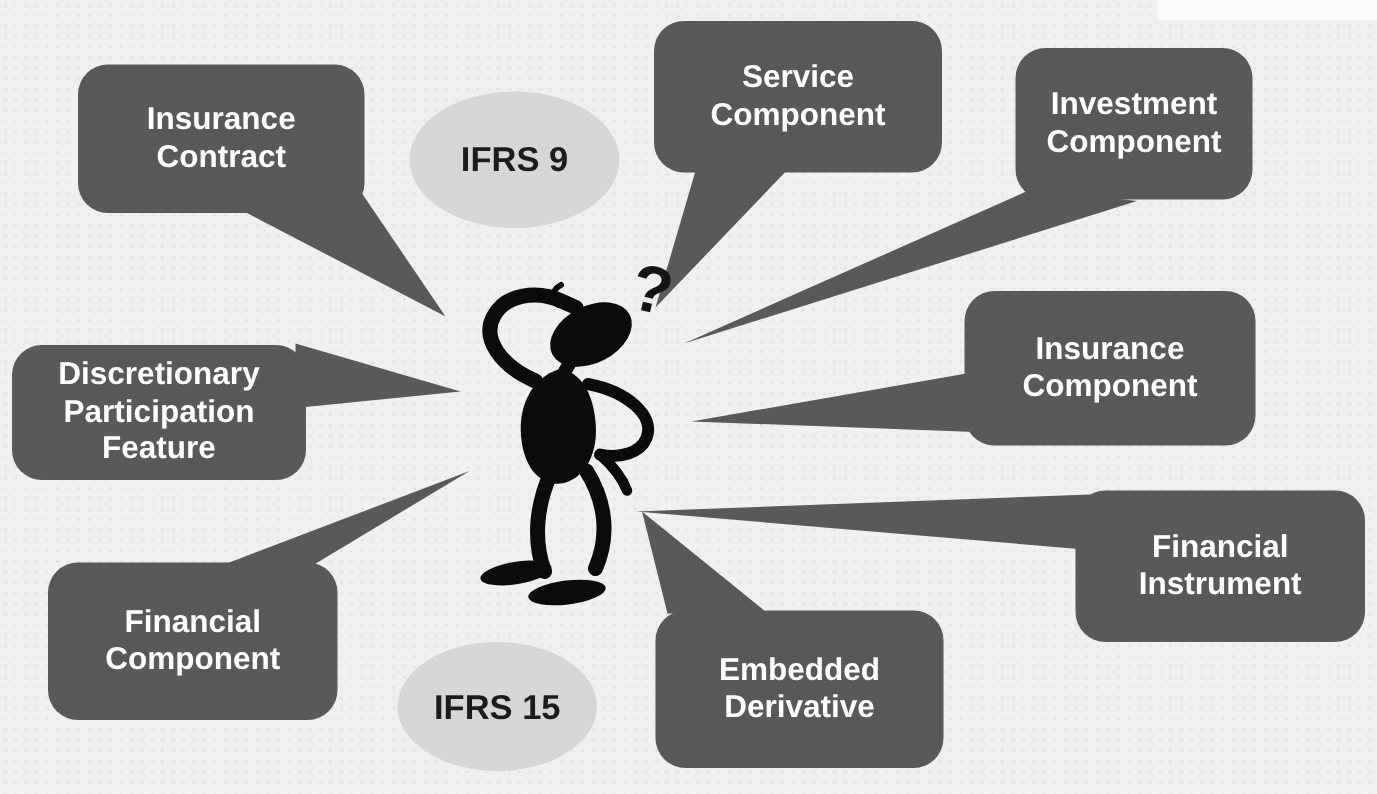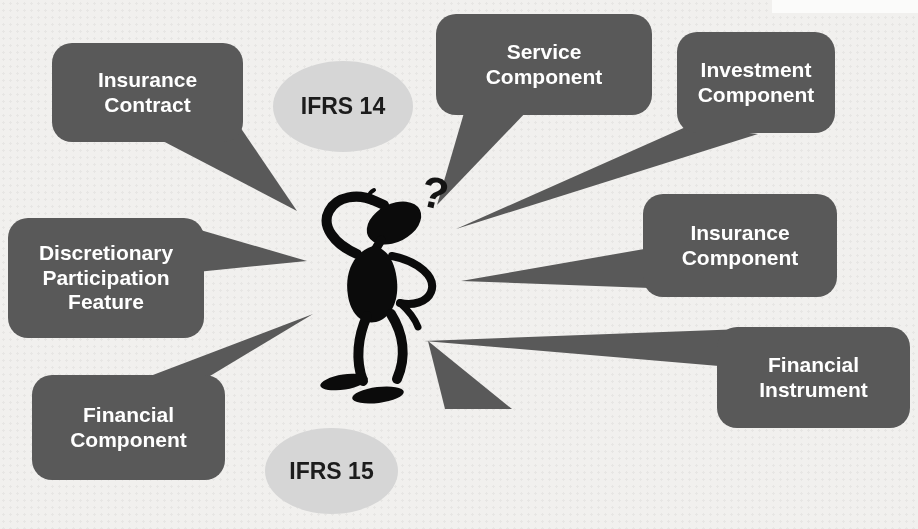--- a/index.html
+++ b/index.html
@@ -100,54 +100,58 @@
       <ellipse class="figure-fill" cx="378" cy="395" rx="26" ry="8" transform="rotate(-7 378 395)"></ellipse>
       <text class="qmark" x="434" y="208" text-anchor="middle" transform="rotate(13 434 196)">?</text>
     </g>
   </svg>
 
   <div class="bubble" style="left:52px;top:43px;width:191px;height:99px">
     <span>Insurance
 Contract</span>
   </div>
 
-  <div class="bubble" style="left:436px;top:14px;width:216px;height:101px">
+  <div class="bubble" style="left:436px;top:14px;width:192px;height:101px">
     <span>Service
 Component</span>
   </div>
 
   <div class="bubble" style="left:677px;top:32px;width:158px;height:101px">
     <span>Investment
 Component</span>
   </div>
 
   <div class="bubble" style="left:643px;top:194px;width:194px;height:103px">
     <span>Insurance
 Component</span>
   </div>
 
-  <div class="bubble" style="left:8px;top:218px;width:196px;height:120px">
+  <div class="bubble" style="left:8px;top:230px;width:196px;height:90px">
     <span>Discretionary
 Participation
 Feature</span>
   </div>
 
   <div class="bubble" style="left:32px;top:375px;width:193px;height:105px">
     <span>Financial
 Component</span>
   </div>
 
+  <div class="bubble" style="left:437px;top:407px;width:192px;height:105px">
+    <span>Embedded
+Derivative</span>
+  </div>
 
   <div class="bubble" style="left:717px;top:327px;width:193px;height:101px">
     <span>Financial
 Instrument</span>
   </div>
 
   <div class="oval" style="left:273px;top:61px;width:140px;height:91px">
-    <span>IFRS 14</span>
+    <span>IFRS 9</span>
   </div>
 
   <div class="oval" style="left:265px;top:428px;width:133px;height:86px">
     <span>IFRS 15</span>
   </div>
 
 
 </div>
 
 </body></html>

